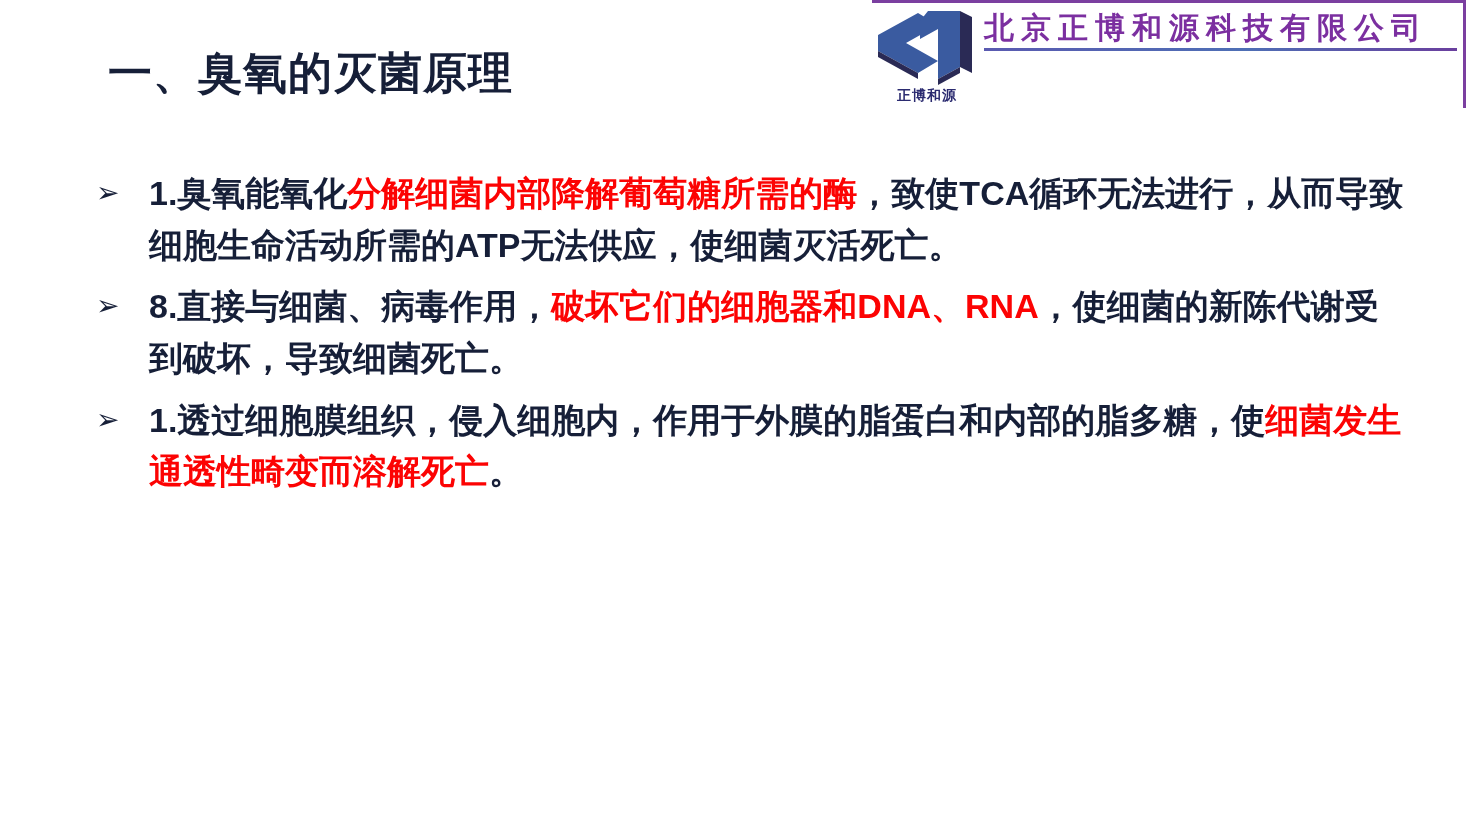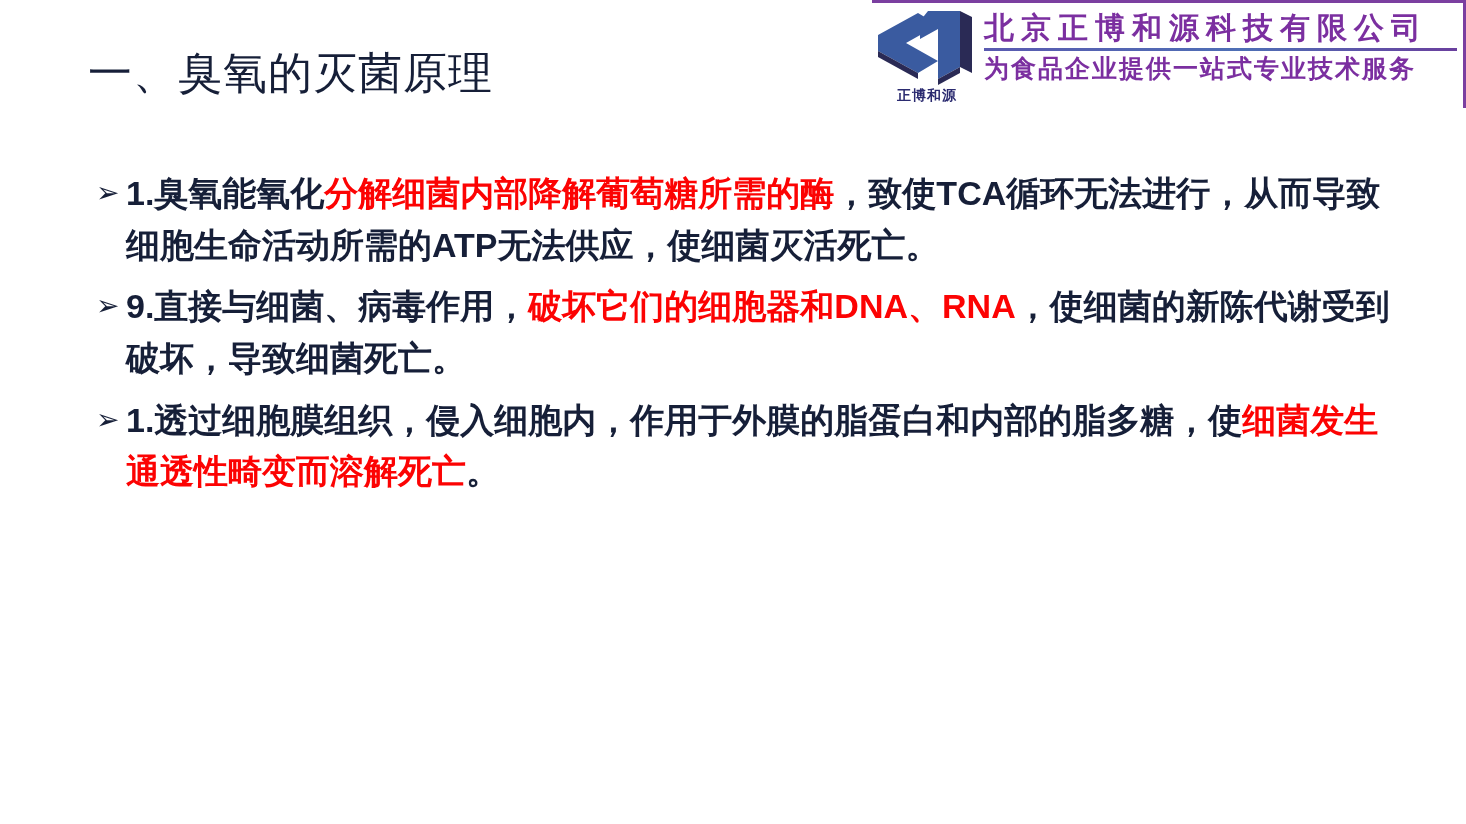--- a/index.html
+++ b/index.html
@@ -80,24 +80,24 @@
     font-weight: bold;
     color: #7b2fa0;
     letter-spacing: 2px;
     line-height: 1.1;
     white-space: nowrap;
   }
 
   
   #slide-title {
     position: absolute;
-    left: 88px;
+    left: 108px;
     top: 44px;
     font-size: 44px;
-    font-weight: normal;
+    font-weight: bold;
     color: #161f38;
     letter-spacing: 1px;
     white-space: nowrap;
   }
 
   
   #body {
     position: absolute;
     left: 96px;
     top: 168px;
@@ -118,20 +118,21 @@
     font-family: "DejaVu Sans", sans-serif;
   }
   .bullet-text {
     flex: 1 1 auto;
     font-size: 34px;
     font-weight: bold;
     line-height: 1.52;
     color: #161f38;
     letter-spacing: 0px;
     text-align: left;
+    margin-left: 23px;
   }
   .bullet-text .hl {
     color: #fc0303;
   }
   .bullet-text .dk {
     color: #161f38;
   }
 </style>
 </head>
 <body>
@@ -147,34 +148,33 @@
       <polygon points="52,2 84,2 84,58 62,70 62,20 44,30 44,12" fill="#3a5ba0"></polygon>
       <polygon points="62,70 84,58 84,64 62,76" fill="#2a2a55"></polygon>
       <polygon points="84,2 96,8 96,64 84,58" fill="#2a2a55"></polygon>
     </svg>
     <div id="logo-brand-cn">正博和源</div>
   </div>
 
   <div id="company-text">
     <div id="company-name">北京正博和源科技有限公司</div>
     <div id="company-divider"></div>
-    <div id="company-tagline">为食品企业提供一站式专业技术服务</div>
   </div>
 
 </div>
 
 <div id="slide-title">一、臭氧的灭菌原理</div>
 
 <div id="body">
 
 <div class="bullet-row">
       <div class="bullet-marker">➢</div>
       <div class="bullet-text"><span class="dk">1.臭氧能氧化</span><span class="hl">分解细菌内部降解葡萄糖所需的酶</span><span class="dk">，致使TCA循环无法进行，从而导致细胞生命活动所需的ATP无法供应，使细菌灭活死亡。</span></div>
     </div>
     <div class="bullet-row">
       <div class="bullet-marker">➢</div>
-      <div class="bullet-text"><span class="dk">9.直接与细菌、病毒作用，</span><span class="hl">破坏它们的细胞器和DNA、RNA</span><span class="dk">，使细菌的新陈代谢受到破坏，导致细菌死亡。</span></div>
+      <div class="bullet-text"><span class="dk">8.直接与细菌、病毒作用，</span><span class="hl">破坏它们的细胞器和DNA、RNA</span><span class="dk">，使细菌的新陈代谢受到破坏，导致细菌死亡。</span></div>
     </div>
     <div class="bullet-row">
       <div class="bullet-marker">➢</div>
       <div class="bullet-text"><span class="dk">1.透过细胞膜组织，侵入细胞内，作用于外膜的脂蛋白和内部的脂多糖，使</span><span class="hl">细菌发生通透性畸变而溶解死亡</span><span class="dk">。</span></div>
     </div>
   </div>
 
 </body></html>

